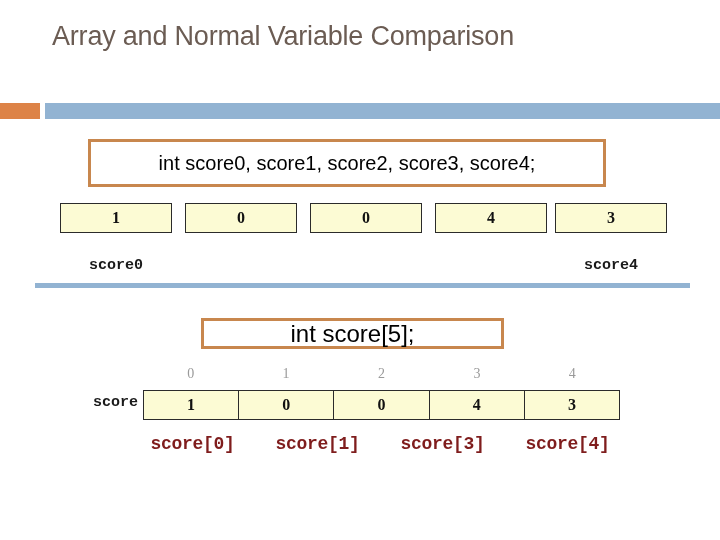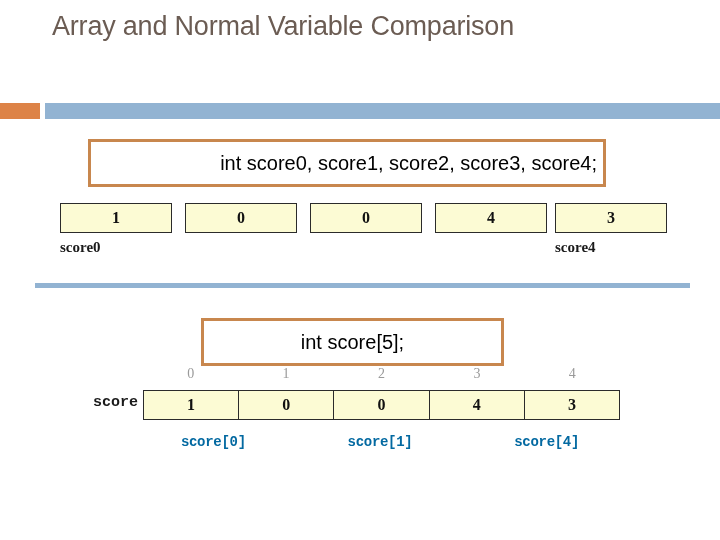--- a/index.html
+++ b/index.html
@@ -12,21 +12,21 @@
     height: 540px;
     position: relative;
     overflow: hidden;
     font-family: "Liberation Sans", sans-serif;
   }
 
   
   .slide-title {
     position: absolute;
     left: 52px;
-    top: 10px;
+    top: 20px;
     width: 600px;
     font-family: "Liberation Sans", sans-serif;
     font-size: 27px;
     line-height: 33px;
     font-weight: 400;
     color: #6b5c53;
     letter-spacing: -0.2px;
   }
 
   
@@ -61,28 +61,27 @@
     justify-content: center;
   }
   #decl-normal {
     left: 88px;
     top: 139px;
     width: 518px;
     height: 48px;
     font-size: 20px;
     line-height: 24px;
     padding: 0 6px;
-    justify-content: flex-end;
   }
   #decl-array {
     left: 201px;
     top: 318px;
     width: 303px;
-    height: 48px;
-    font-size: 20px;
+    height: 31px;
+    font-size: 24px;
   }
 
   
   .vars-row {
     position: absolute;
     left: 0px;
     top: 203px;
     width: 720px;
     height: 70px;
   }
@@ -98,23 +97,23 @@
     border: 1px solid #2b2b2b;
     display: flex;
     align-items: center;
     justify-content: center;
     font-family: "Liberation Serif", serif;
     font-size: 16px;
     font-weight: 700;
     color: #111111;
   }
   .var-label {
-    margin-top: 6px;
-    text-align: left;
-    font-family: Liberation Serif, serif;
+    margin-top: 24px;
+    text-align: center;
+    font-family: Liberation Mono, monospace;
     font-size: 15px;
     font-weight: 700;
     color: #1a1a1a;
     letter-spacing: 0px;
   }
 
   
   .section-divider {
     position: absolute;
     left: 35px;
@@ -189,23 +188,23 @@
     left: 130px;
     top: 68px;
     width: 500px;
     height: 22px;
     display: flex;
   }
   .array-subscript {
     flex: 1 1 0;
     text-align: center;
     font-family: "Liberation Mono", monospace;
-    font-size: 14px;
-    font-weight: 700;
-    color: #0369a1;
+    font-size: 18px;
+    font-weight: 700;
+    color: #7f1d1d;
     letter-spacing: -0.3px;
   }
 </style>
 </head>
 <body>
 
 <div class="slide-title">Array and Normal Variable Comparison</div>
 
 <div class="header-orange-block"></div>
 <div class="header-blue-bar"></div>
@@ -256,16 +255,17 @@
     <div class="array-cell">1</div>
     <div class="array-cell">0</div>
     <div class="array-cell">0</div>
     <div class="array-cell">4</div>
     <div class="array-cell">3</div>
   </div>
 
   <div class="array-subscripts">
     <div class="array-subscript">score[0]</div>
     <div class="array-subscript">score[1]</div>
+    <div class="array-subscript">score[3]</div>
     <div class="array-subscript">score[4]</div>
   </div>
 
 </div>
 
 </body></html>

